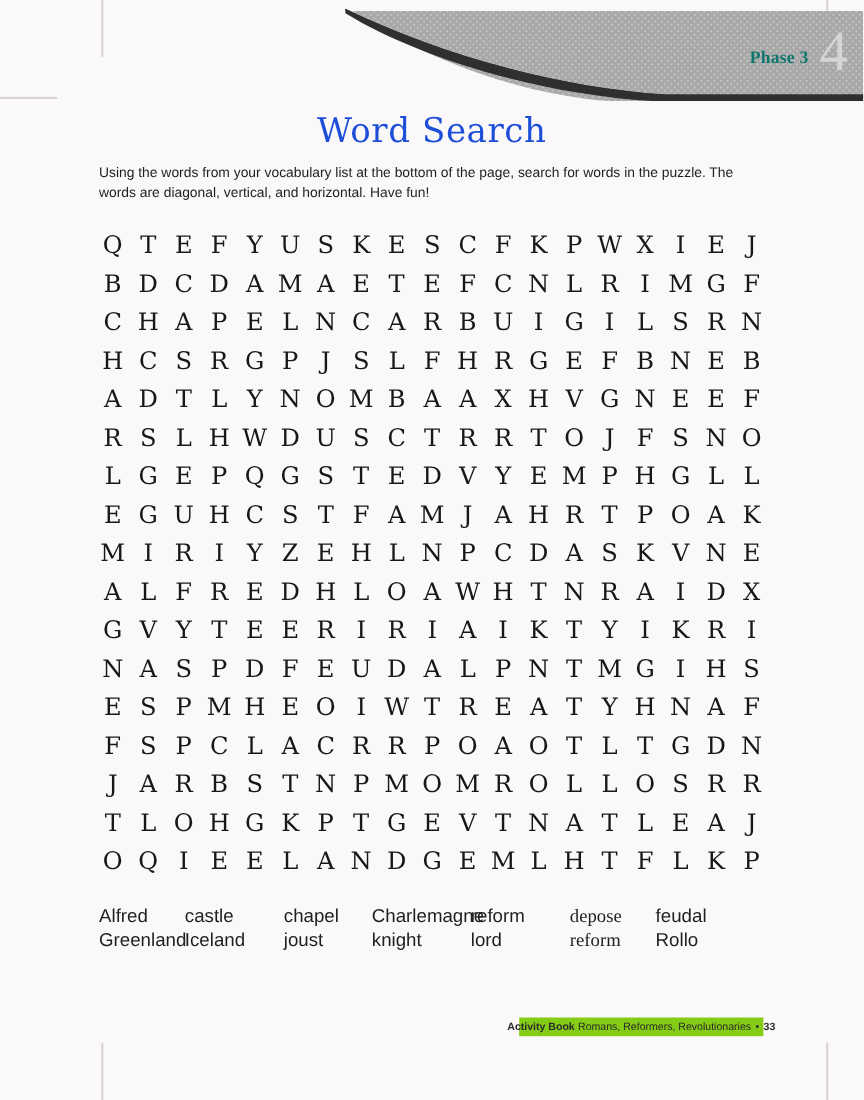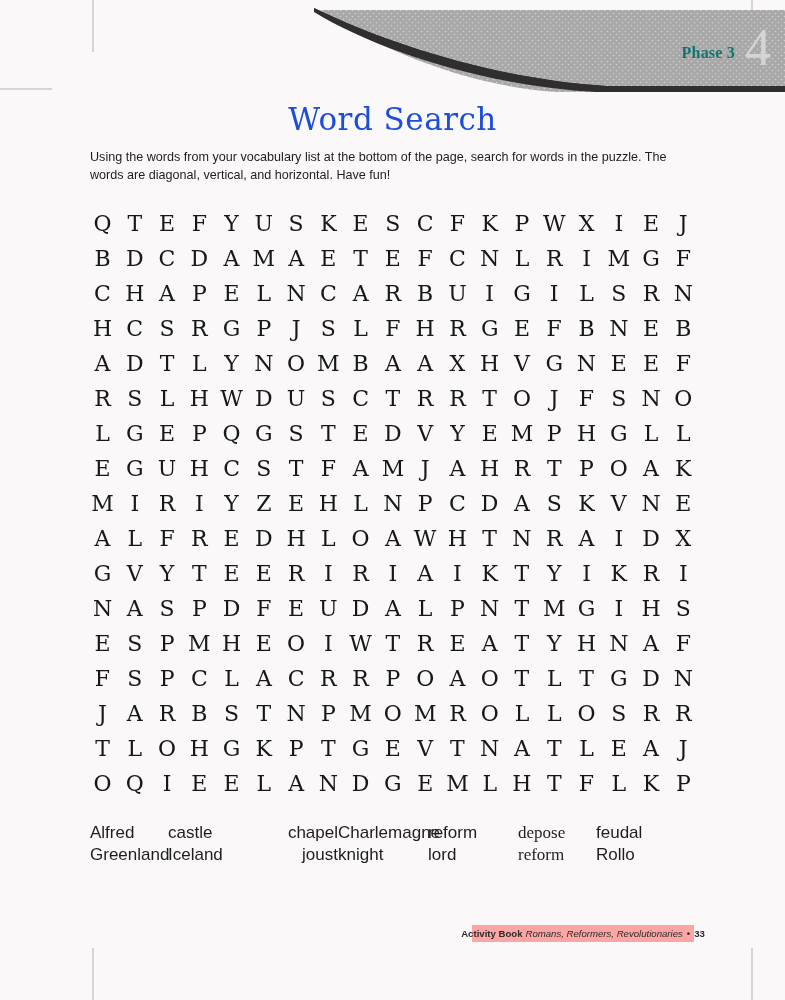--- a/index.html
+++ b/index.html
@@ -125,43 +125,43 @@
     display: flex;
     height: 22px;
     align-items: center;
   }
   .word {
     font-size: 17px;
     color: #1e1e1e;
   }
   .w0 { width: 78px; }
   .w1 { width: 90px; }
-  .w2 { width: 80px; text-align: right; }
+  .w2 { width: 80px; }
   .w3 { width: 90px; }
   .w4 { width: 90px; }
   .w5 { width: 78px; font-family: Liberation Serif, serif; }
   .w6 { width: 70px; }
 
   
   .footer {
     position: absolute;
     left: 472px;
     top: 925px;
     width: 222px;
     height: 17px;
-    background: #fca5a5;
+    background: #84cc16;
     display: flex;
     align-items: center;
     justify-content: center;
     font-size: 9.6px;
     color: #2a2a2a;
     white-space: nowrap;
   }
   .footer .fb { font-weight: bold; }
-  .footer .fi { font-style: italic; padding-left: 3px; }
+  .footer .fi { padding-left: 3px; }
   .footer .fp { font-weight: bold; padding-left: 4px; }
   .footer .fdot { padding-left: 4px; font-weight: bold; }
 </style>
 </head>
 <body>
 
 <div class="crop crop-v cm-tl-v"></div>
 <div class="edge-left"></div>
 <div class="crop crop-v cm-tr-v"></div>
 <div class="crop crop-v cm-bl-v"></div>

